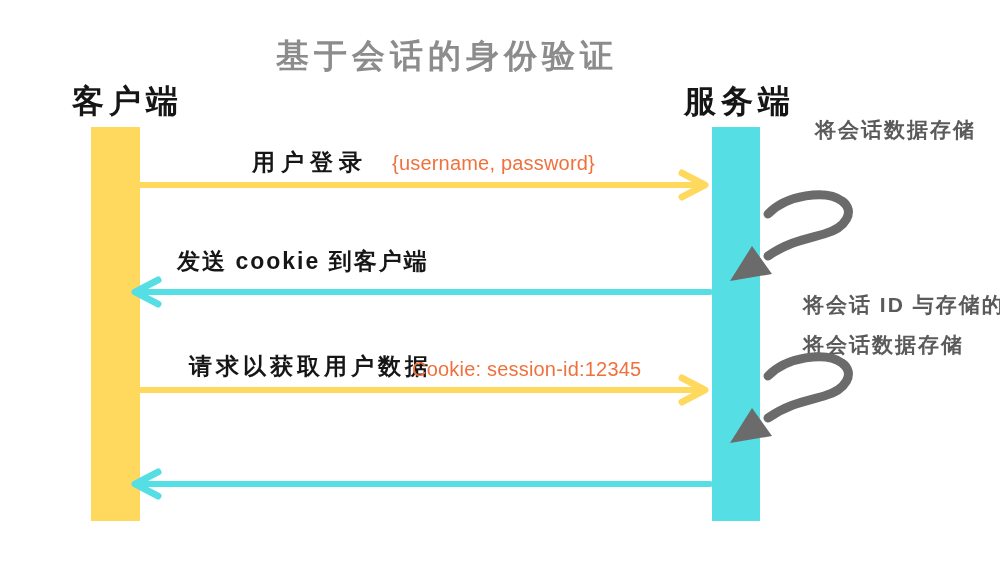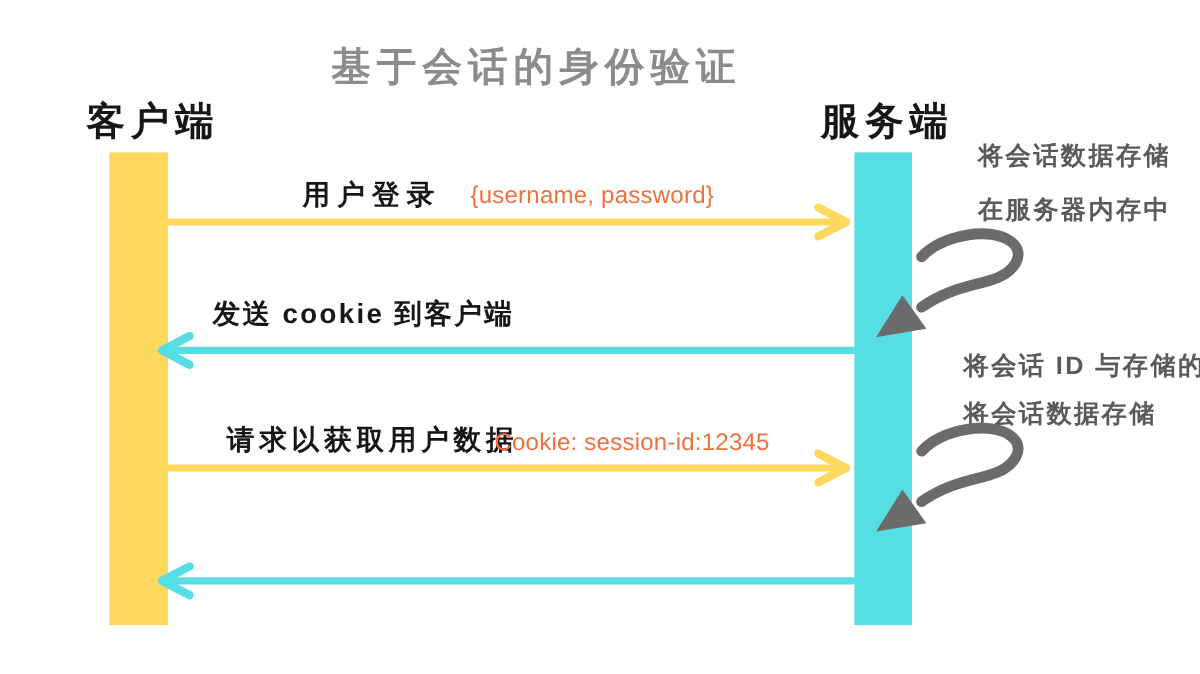--- a/index.html
+++ b/index.html
@@ -89,21 +89,20 @@
     <line class="yellow-stroke" x1="2" y1="15" x2="572" y2="15" stroke-width="6" stroke-linecap="round"></line>
     <polyline class="yellow-stroke" points="554,3 577,15 554,27" fill="none" stroke-width="7" stroke-linecap="round" stroke-linejoin="round"></polyline>
   </svg>
 
   <svg class="arrow-svg" style="left:128px;top:469px;" width="584" height="30" viewBox="0 0 584 30">
     <line class="cyan-stroke" x1="582" y1="15" x2="12" y2="15" stroke-width="6" stroke-linecap="round"></line>
     <polyline class="cyan-stroke" points="30,3 7,15 30,27" fill="none" stroke-width="7" stroke-linecap="round" stroke-linejoin="round"></polyline>
   </svg>
 
   <div class="abs annotation" style="left:803px;top:116px;">将会话数据存储</div>
-  <div class="abs annotation" style="left:803px;top:161px;">在服务器内存中</div>
   <svg class="arrow-svg" style="left:724px;top:190px;" width="135" height="105" viewBox="0 0 135 105">
     <path class="curve-stroke" d="M 44 24 C 62 5 102 -1 118 11 C 132 21 122 38 100 44 C 82 49 64 52 44 66" fill="none" stroke-width="9" stroke-linecap="round"></path>
     <polygon class="curve-fill" points="6,91 28,56 48,84"></polygon>
   </svg>
 
   <div class="abs annotation" style="left:791px;top:291px;text-align:right;">将会话 ID 与存储的</div>
   <div class="abs annotation" style="left:791px;top:331px;">将会话数据存储</div>
   <svg class="arrow-svg" style="left:724px;top:352px;" width="135" height="105" viewBox="0 0 135 105">
     <path class="curve-stroke" d="M 44 24 C 62 5 102 -1 118 11 C 132 21 122 38 100 44 C 82 49 64 52 44 66" fill="none" stroke-width="9" stroke-linecap="round"></path>
     <polygon class="curve-fill" points="6,91 28,56 48,84"></polygon>

